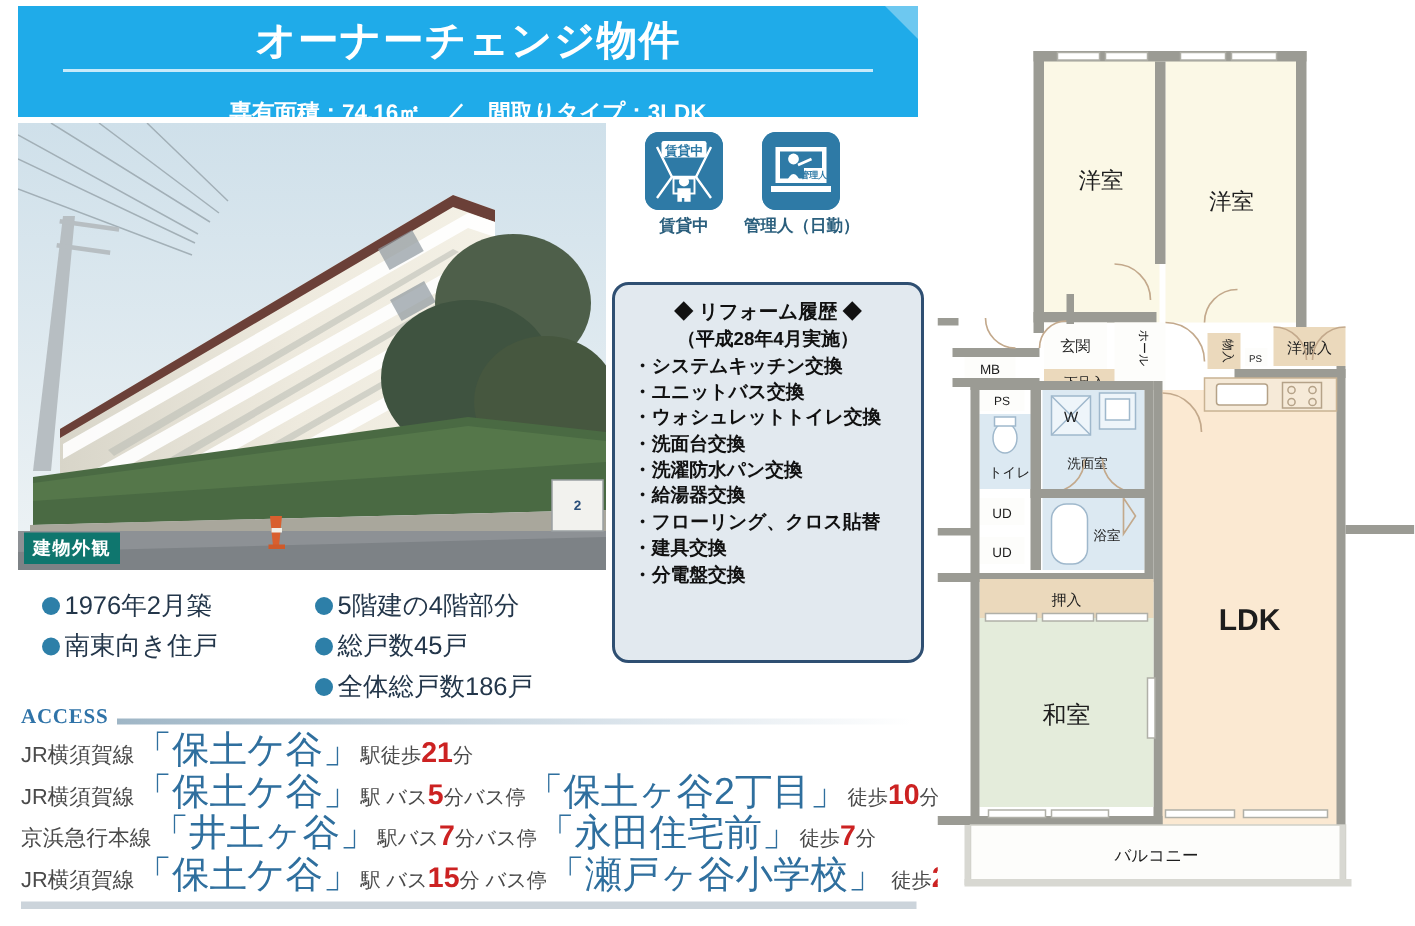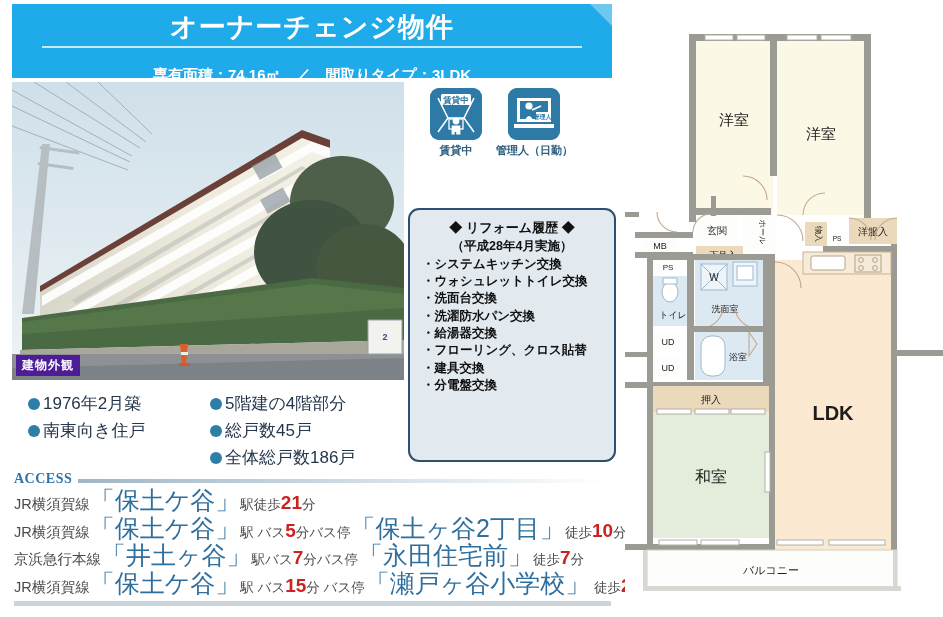--- a/index.html
+++ b/index.html
@@ -40,21 +40,21 @@
   }
 
   
   #photo {
     position:absolute; left:12px; top:82px; width:392px; height:298px;
     overflow:hidden; background:#cfd9df;
   }
   #photo svg { display:block; width:392px; height:298px; }
   #photo-caption {
     position:absolute; left:4px; bottom:4px;
-    background:#4c1d95; color:#ffffff;
+    background:#0f766e; color:#ffffff;
     font-size:12px; font-weight:bold;
     padding:2px 6px; letter-spacing:1px;
   }
 
   
   #badges { position:absolute; left:418px; top:88px; width:190px; height:86px; }
   .badge { position:absolute; width:56px; text-align:center; }
   .badge-box {
     width:52px; height:52px; margin:0 auto;
     background:#2e7aa6; border-radius:9px;
@@ -63,21 +63,21 @@
   .badge-label {
     margin-top:3px; font-size:11px; font-weight:bold; color:#2b5f7d;
     white-space:nowrap;
   }
   #badge-rent { left:10px; top:0; }
   #badge-mgr  { left:88px; top:0; }
   #badge-mgr .badge-label { margin-left:-10px; }
 
   
   #reform-box {
-    position:absolute; left:408px; top:208px; width:208px; height:254px;
+    position:absolute; left:408px; top:188px; width:208px; height:254px;
     background:#e2e9ef; border:2px solid #2f4f72; border-radius:11px;
   }
   #reform-title {
     text-align:center; font-size:13px; font-weight:bold;
     color:#111; margin-top:9px;
   }
   #reform-sub {
     text-align:center; font-size:12.5px; font-weight:bold;
     color:#111; margin-top:1px;
   }
@@ -256,20 +256,21 @@
         </svg>
       </div>
       <div class="badge-label">管理人（日勤）</div>
     </div>
   </div>
 
   <div id="reform-box">
     <div id="reform-title">◆ リフォーム履歴 ◆</div>
     <div id="reform-sub">（平成28年4月実施）</div>
     <div class="reform-item">・システムキッチン交換</div>
+    <div class="reform-item">・ユニットバス交換</div>
     <div class="reform-item">・ウォシュレットトイレ交換</div>
     <div class="reform-item">・洗面台交換</div>
     <div class="reform-item">・洗濯防水パン交換</div>
     <div class="reform-item">・給湯器交換</div>
     <div class="reform-item">・フローリング、クロス貼替</div>
     <div class="reform-item">・建具交換</div>
     <div class="reform-item">・分電盤交換</div>
   </div>
 
   <div id="features">

